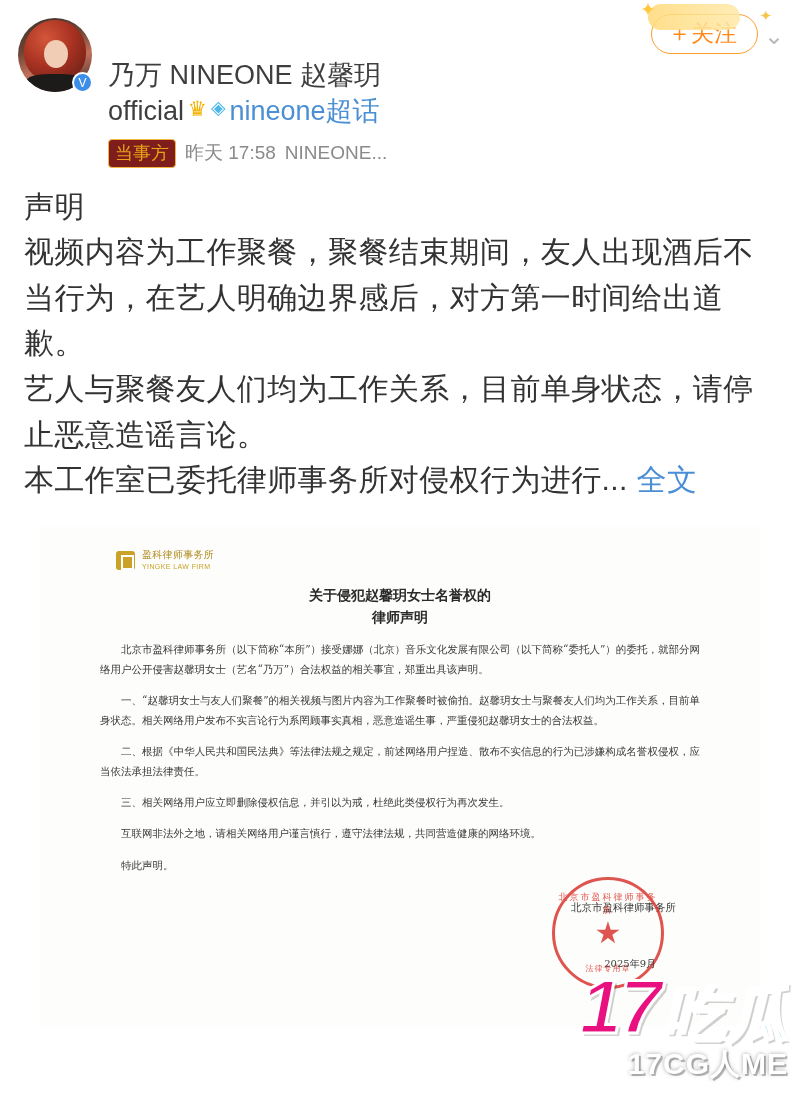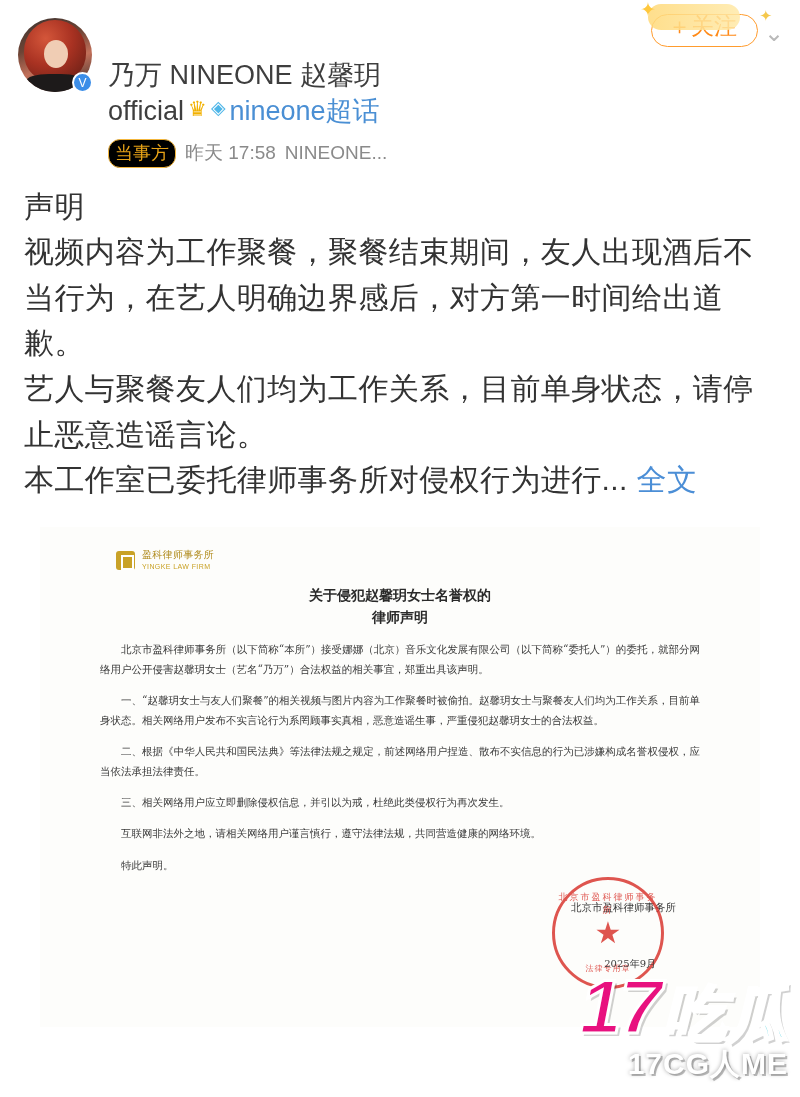--- a/index.html
+++ b/index.html
@@ -109,42 +109,42 @@
     display: flex;
     align-items: center;
     gap: 9px;
     font-size: 19px;
     color: #8a8a8a;
     white-space: nowrap;
   }
   .party-tag {
     border: 1px solid #f3b63c;
     color: #e8a317;
-    background: #000000;
-    border-radius: 12px;
+    background: #7f1d1d;
+    border-radius: 4px;
     padding: 1px 6px;
     font-size: 18px;
     line-height: 1.35;
   }
 
   
   .follow-area {
     position: absolute;
     right: 16px; top: 14px;
     display: flex;
     align-items: center;
     gap: 6px;
   }
   .follow-btn {
     border: 1px solid #ff9c2e;
     color: #ff8a18;
     background: #fff;
     border-radius: 20px;
     font-size: 23px;
-    padding: 0 20px 8px 16px;
+    padding: 7px 20px 8px 16px;
     line-height: 1;
     white-space: nowrap;
   }
   .chevron {
     color: #b9b9b9;
     font-size: 24px;
     line-height: 1;
     transform: translateY(2px);
   }
   .sparkle-badge {

